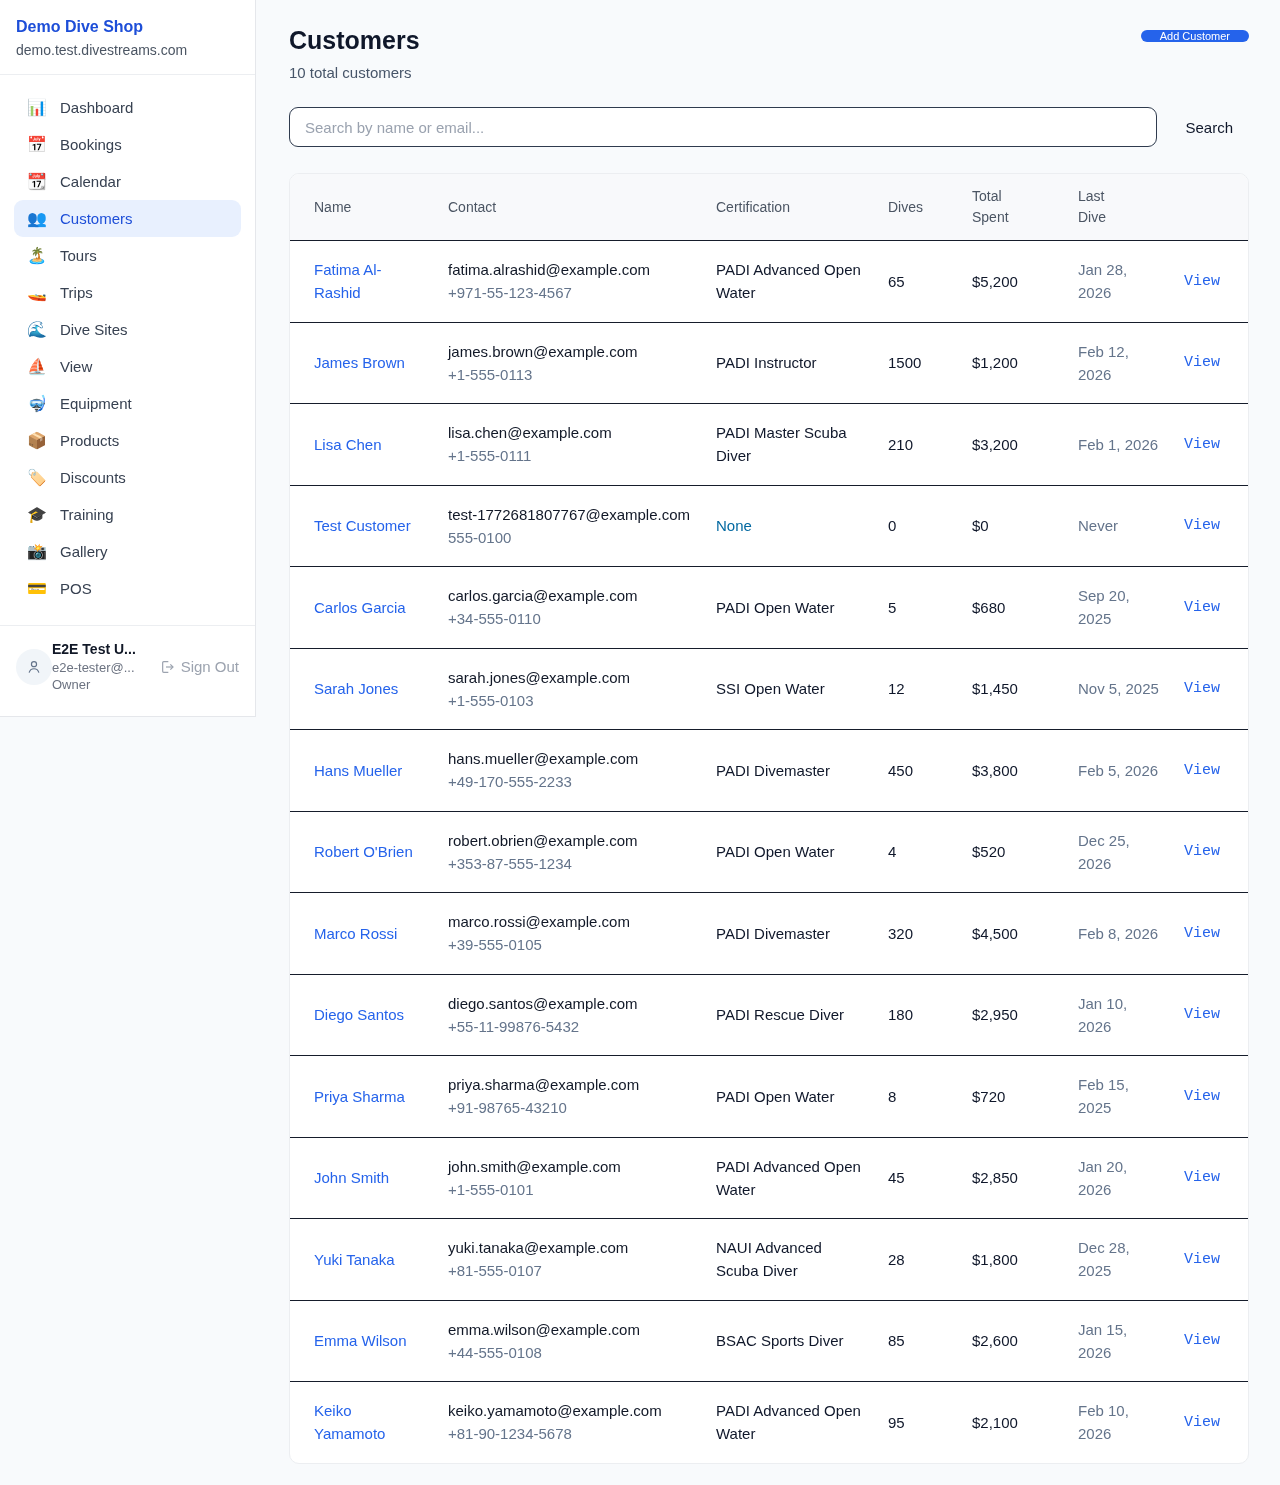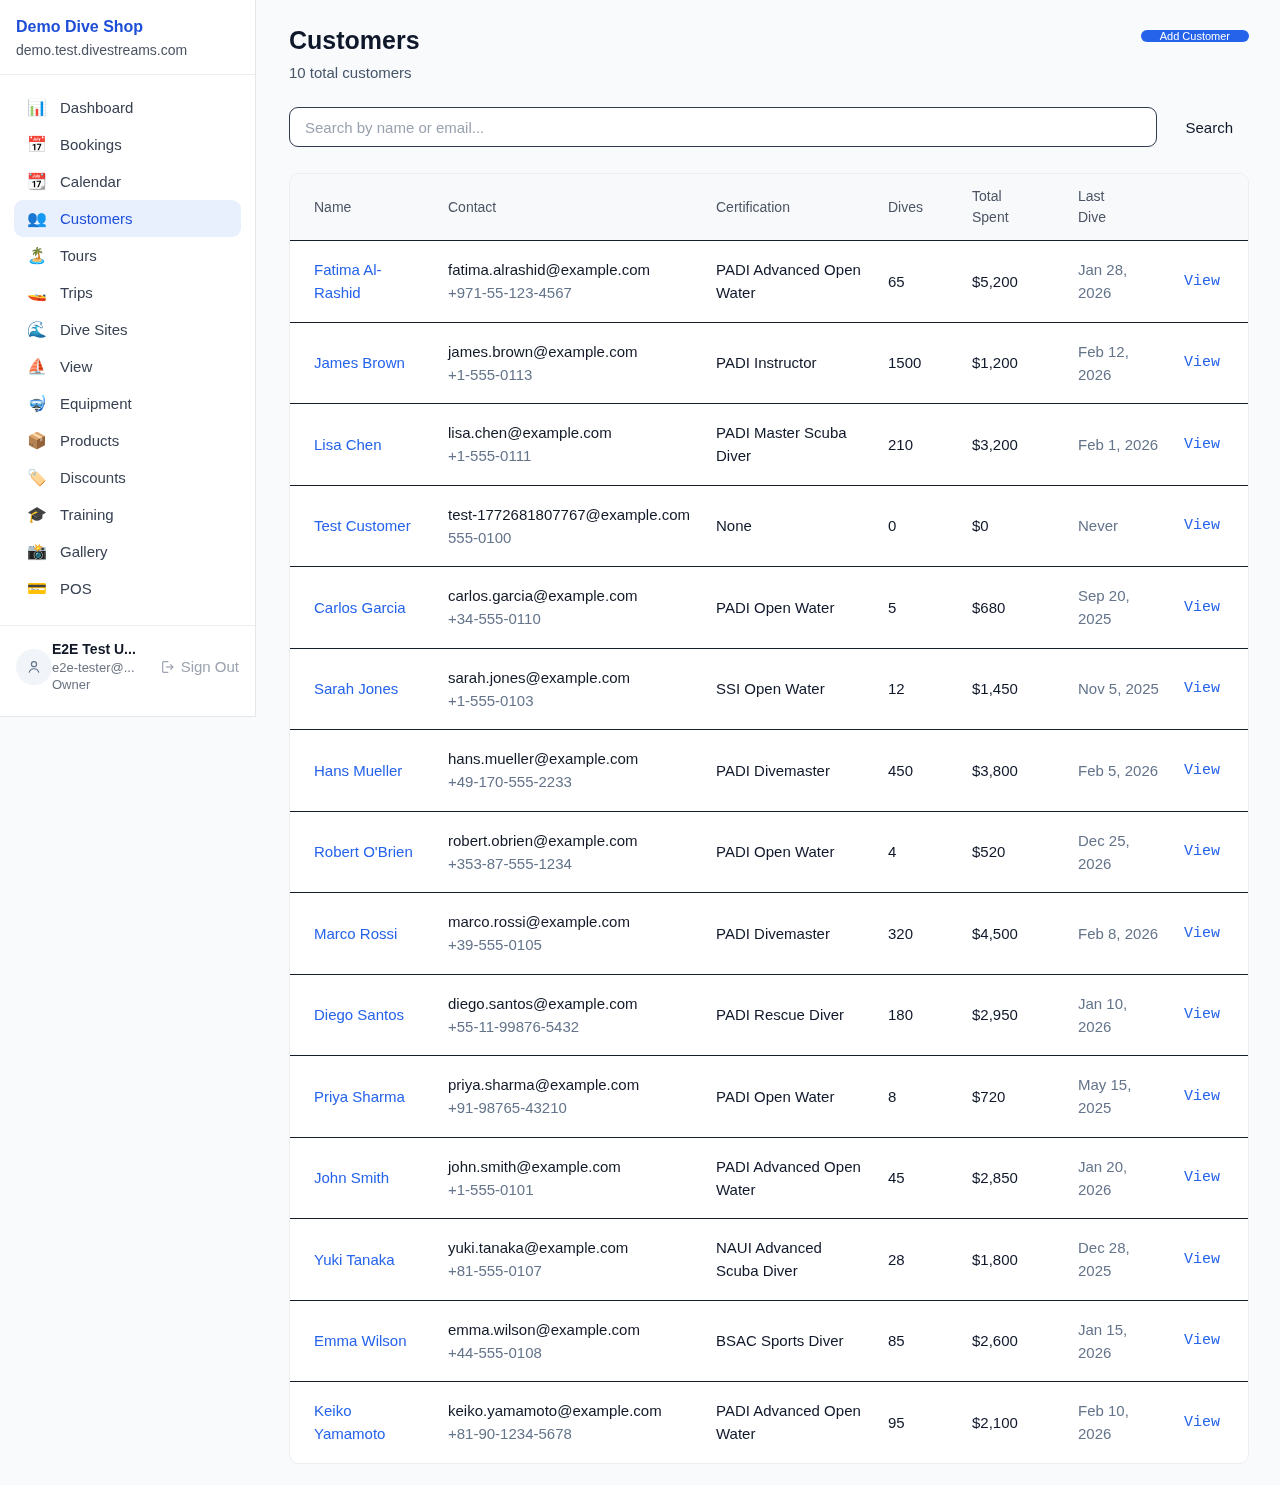--- a/index.html
+++ b/index.html
@@ -89,21 +89,21 @@
   td {
     padding:17px 12px; vertical-align:middle;
     font-size:15px; line-height:1.55; color:#0f172a;
     border-bottom:1px solid var(--row-border,#161d2b);
     word-wrap:break-word;
   }
   tr:last-child td { border-bottom:none; }
   .name-link { color:var(--accent,#2563eb); font-weight:500; cursor:pointer; }
   .email-line { color:#111827; }
   .phone-line { color:#64748b; }
-  .cert.muted { color:#0f172a; }
+  .cert.muted { color:#0369a1; }
   .date-cell { color:#64748b; }
   .view-link { color:var(--accent,#2563eb); cursor:pointer; }
 </style>
 </head>
 <body>
 
 <aside class="sidebar">
   <div class="brand">
     <div class="brand-name">Demo Dive Shop</div>
     <div class="brand-domain">demo.test.divestreams.com</div>
@@ -371,21 +371,21 @@
 
   <tr>
     <td><span class="name-link">Priya Sharma</span></td>
     <td>
       <div class="email-line">priya.sharma@example.com</div>
       <div class="phone-line">+91-98765-43210</div>
     </td>
     <td><span class="cert">PADI Open Water</span></td>
     <td><span>8</span></td>
     <td><span>$720</span></td>
-    <td class="date-cell"><span>May 15, 2025</span></td>
+    <td class="date-cell"><span>Feb 15, 2025</span></td>
     <td><span class="view-link">View</span></td>
   </tr>
 
   <tr>
     <td><span class="name-link">John Smith</span></td>
     <td>
       <div class="email-line">john.smith@example.com</div>
       <div class="phone-line">+1-555-0101</div>
     </td>
     <td><span class="cert">PADI Advanced Open Water</span></td>

